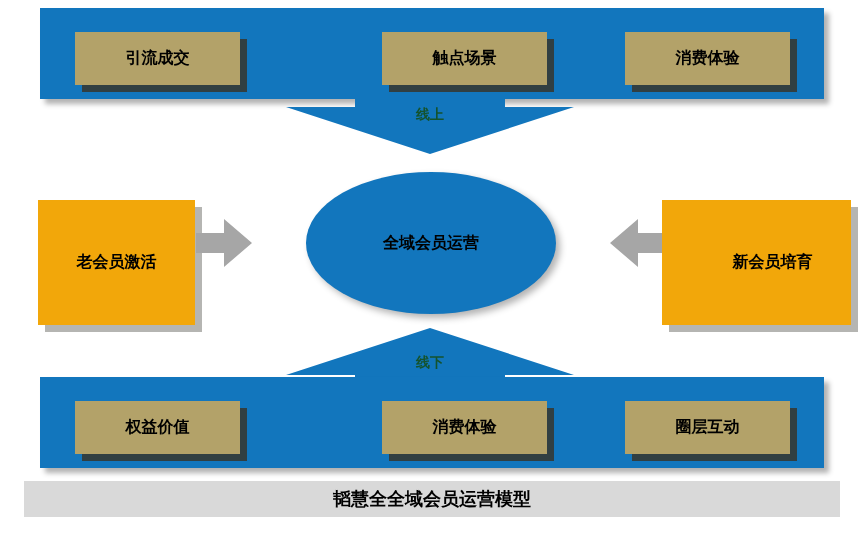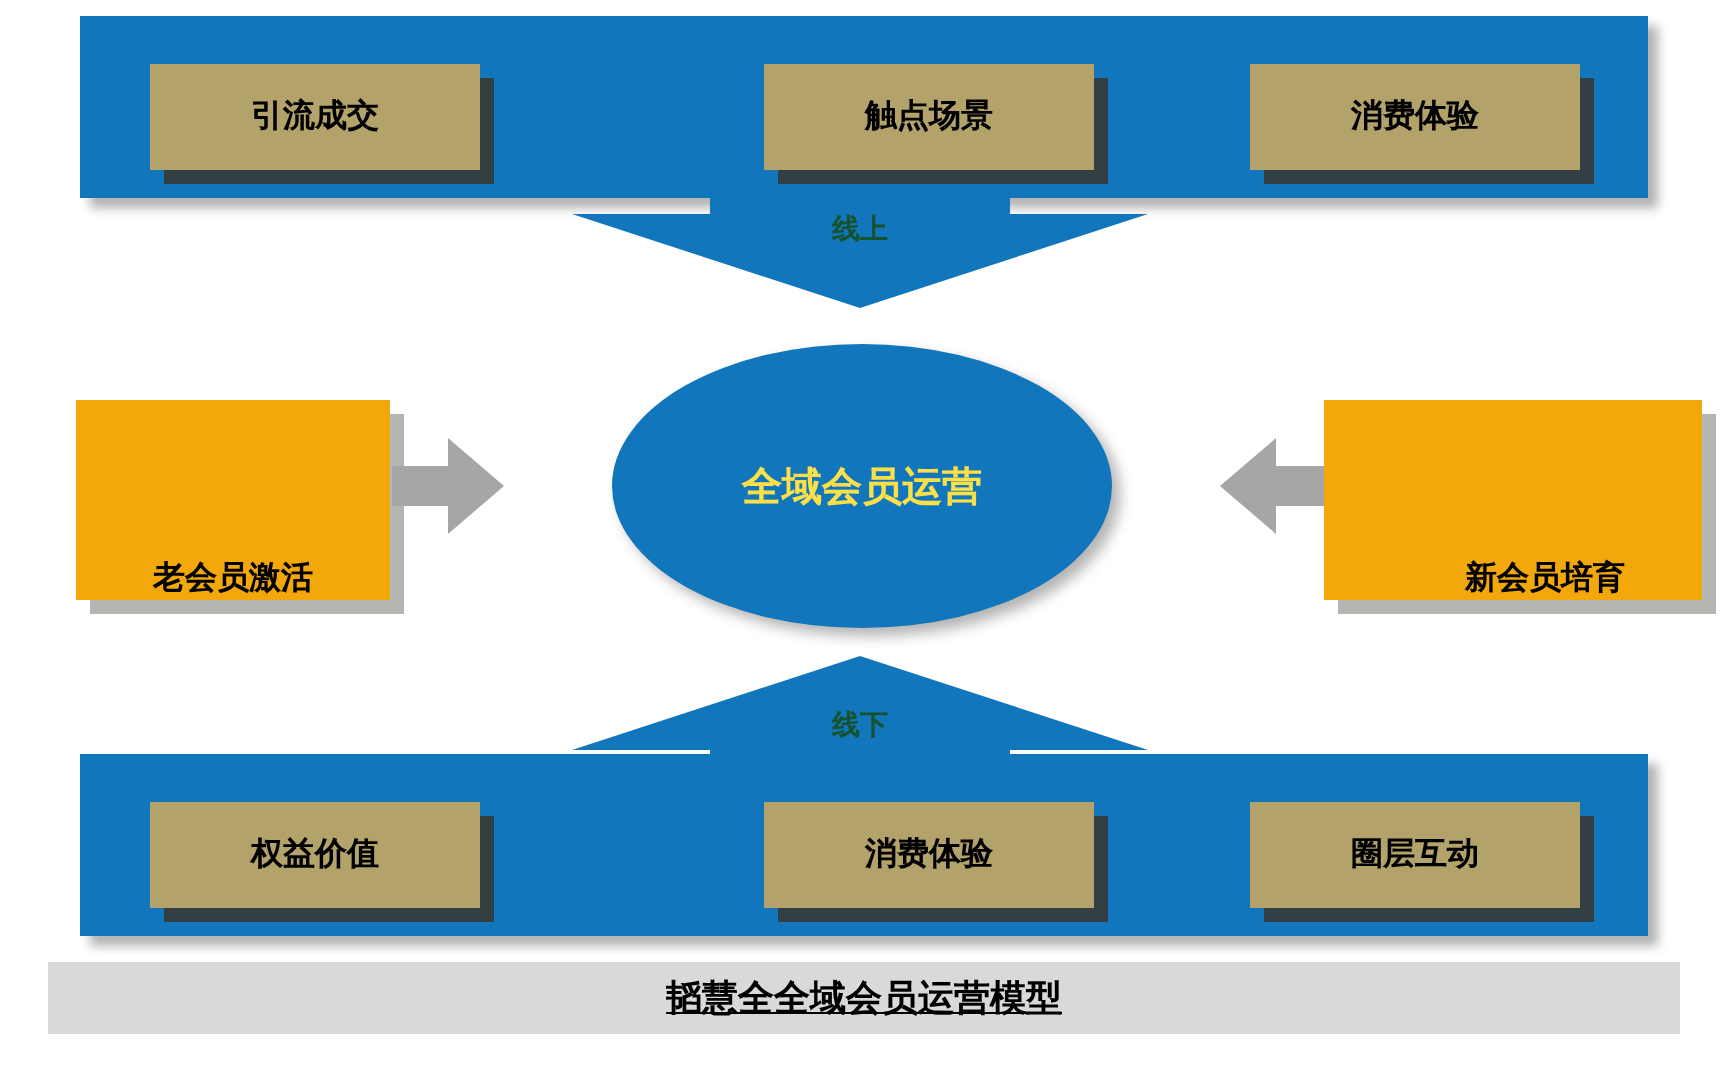--- a/index.html
+++ b/index.html
@@ -66,33 +66,33 @@
     left: 306px;
     top: 172px;
     width: 250px;
     height: 142px;
     background: #1276BD;
     border-radius: 50%;
     box-shadow: 4px 4px 7px rgba(0,0,0,0.30);
     display: flex;
     align-items: center;
     justify-content: center;
-    color: #fde047;
-    font-size: 20px;
+    color: #000000;
+    font-size: 16px;
     font-weight: 600;
   }
   .orange-box {
     position: absolute;
     top: 200px;
     width: 157px;
-    height: 100px;
+    height: 125px;
     background: #F2A70A;
     box-shadow: 7px 7px 0 rgba(120,120,115,0.55);
     display: flex;
-    align-items: flex-end;
+    align-items: center;
     justify-content: center;
     font-size: 16px;
     font-weight: 600;
     color: #000000;
   }
   .orange-left { left: 38px; }
   .orange-right { left: 662px; padding-left: 32px; }
   .side-arrow {
     position: absolute;
     top: 219px;
@@ -107,21 +107,20 @@
     top: 481px;
     width: 816px;
     height: 36px;
     background: #D9D9D9;
     display: flex;
     align-items: center;
     justify-content: center;
     font-size: 18px;
     font-weight: 700;
     color: #000000;
-    text-decoration: underline;
   }
 </style>
 </head>
 <body>
 
 <div class="canvas">
 
   <div class="bar bar-top">
     <div class="khaki-box pos-1">
       <span>引流成交</span>

